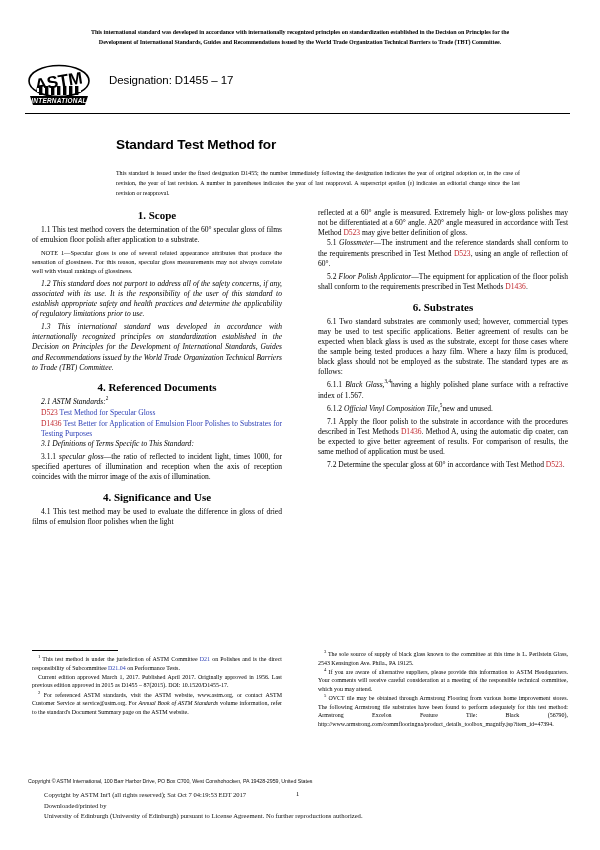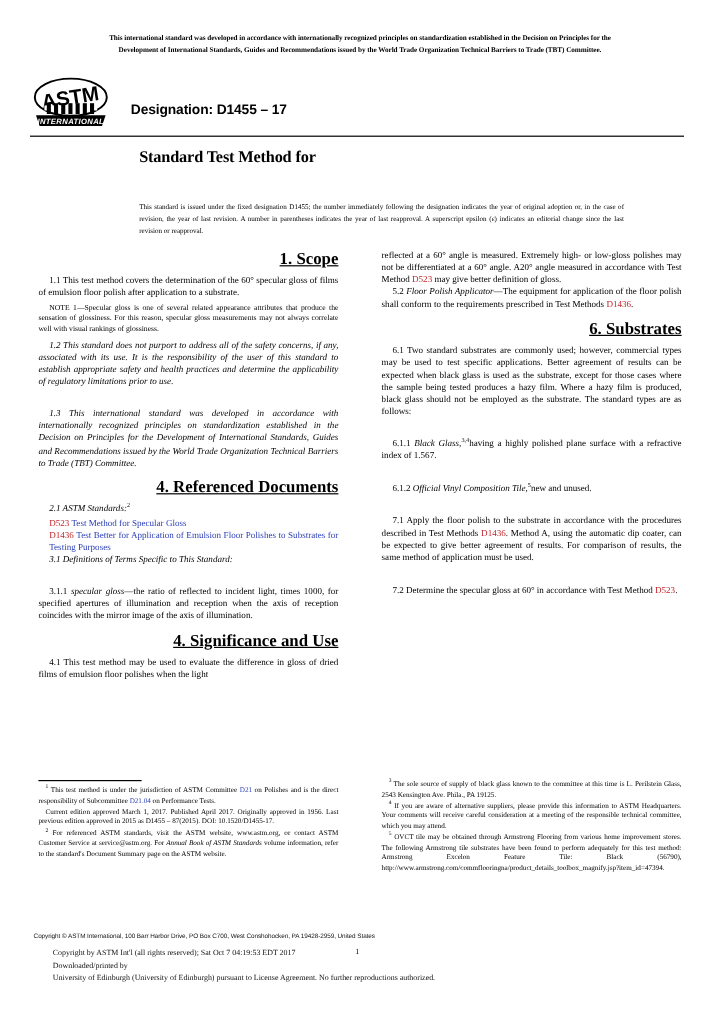--- a/index.html
+++ b/index.html
@@ -36,37 +36,37 @@
     position:absolute;
     left:25px; top:62px;
     width:545px;
     height:50px;
   }
   .logo{
     position:absolute;left:0;top:0;width:72px;height:48px;
   }
   .designation{
     position:absolute;
-    left:84px; top:24px;
+    left:84px; top:12px;
     font-family:"Liberation Sans", sans-serif;
-    font-weight:bold;
+    font-weight:normal;
     font-size:11.5px;
     letter-spacing:-0.1px;
   }
   .rule-top{
     position:absolute;
     left:25px; top:113px;
     width:545px;height:1.1px;background:#000;
   }
 
   
   .title{
     position:absolute;
-    left:116px; top:122px; width:452px;
-    font-family:Liberation Serif, serif;
+    left:116px; top:136px; width:452px;
+    font-family:Liberation Sans, sans-serif;
     font-weight:bold;
     font-size:13.6px;
     line-height:1.32;
     letter-spacing:-0.15px;
   }
   .title sup{font-size:7.6px;vertical-align:super;font-weight:bold;}
 
   
   .issue{
     position:absolute;
@@ -83,32 +83,31 @@
     width:250px;
     font-size:7.55px;
     line-height:1.345;
     text-align:justify;
     text-justify:inter-word;
   }
   .col.left{left:32px;}
   .col.right{left:318px;}
 
   h2.sec{
-    font-size:14px;
+    font-size:11px;
     font-weight:bold;
     margin:7.5px 0 2.2px 0;
-    text-align:right;
-    text-decoration:underline;
+    text-align:center;
   }
   h2.sec:first-child{margin-top:0;}
   p.para{
     margin:0 0 0 0;
     text-indent:9px;
   }
-  p.para + p.para{margin-top:17px;}
+  p.para + p.para{margin-top:3px;}
   p.cont{margin:0;text-indent:0;}
   .it{font-style:italic;}
   sup{font-size:5.2px;vertical-align:super;line-height:0;}
 
   
   p.note{
     margin:3.0px 0 3.0px 0;
     font-size:6.4px;
     line-height:1.42;
     text-indent:9px;
@@ -234,20 +233,21 @@
 
     <h2 class="sec">4. Significance and Use</h2>
     <p class="para">4.1 This test method may be used to evaluate the difference in gloss of dried films of emulsion floor polishes when the light</p>
 
   </div>
 
   <div class="col right">
 
     <p class="cont"><span>reflected at a 60° angle is measured. Extremely high- or low-gloss polishes may not be differentiated at a 60° angle. A20° angle measured in accordance with Test Method </span><span class="red">D523</span><span> may give better definition of gloss.</span></p>
 
+    <p class="para"><span>5.1 </span><span class="it">Glossmeter</span><span>—The instrument and the reference standards shall conform to the requirements prescribed in Test Method </span><span class="red">D523</span><span>, using an angle of reflection of 60°.</span></p>
     <p class="para"><span>5.2 </span><span class="it">Floor Polish Applicator</span><span>—The equipment for application of the floor polish shall conform to the requirements prescribed in Test Methods </span><span class="red">D1436</span><span>.</span></p>
 
     <h2 class="sec">6. Substrates</h2>
     <p class="para">6.1 Two standard substrates are commonly used; however, commercial types may be used to test specific applications. Better agreement of results can be expected when black glass is used as the substrate, except for those cases where the sample being tested produces a hazy film. Where a hazy film is produced, black glass should not be employed as the substrate. The standard types are as follows:</p>
     <p class="para"><span>6.1.1 </span><span class="it">Black Glass,</span><sup>3,4</sup><span>having a highly polished plane surface with a refractive index of 1.567.</span></p>
     <p class="para"><span>6.1.2 </span><span class="it">Official Vinyl Composition Tile,</span><sup>5</sup><span>new and unused.</span></p>
 
     <p class="para"><span>7.1 Apply the floor polish to the substrate in accordance with the procedures described in Test Methods </span><span class="red">D1436</span><span>. Method A, using the automatic dip coater, can be expected to give better agreement of results. For comparison of results, the same method of application must be used.</span></p>
     <p class="para"><span>7.2 Determine the specular gloss at 60° in accordance with Test Method </span><span class="red">D523</span><span>.</span></p>
 

